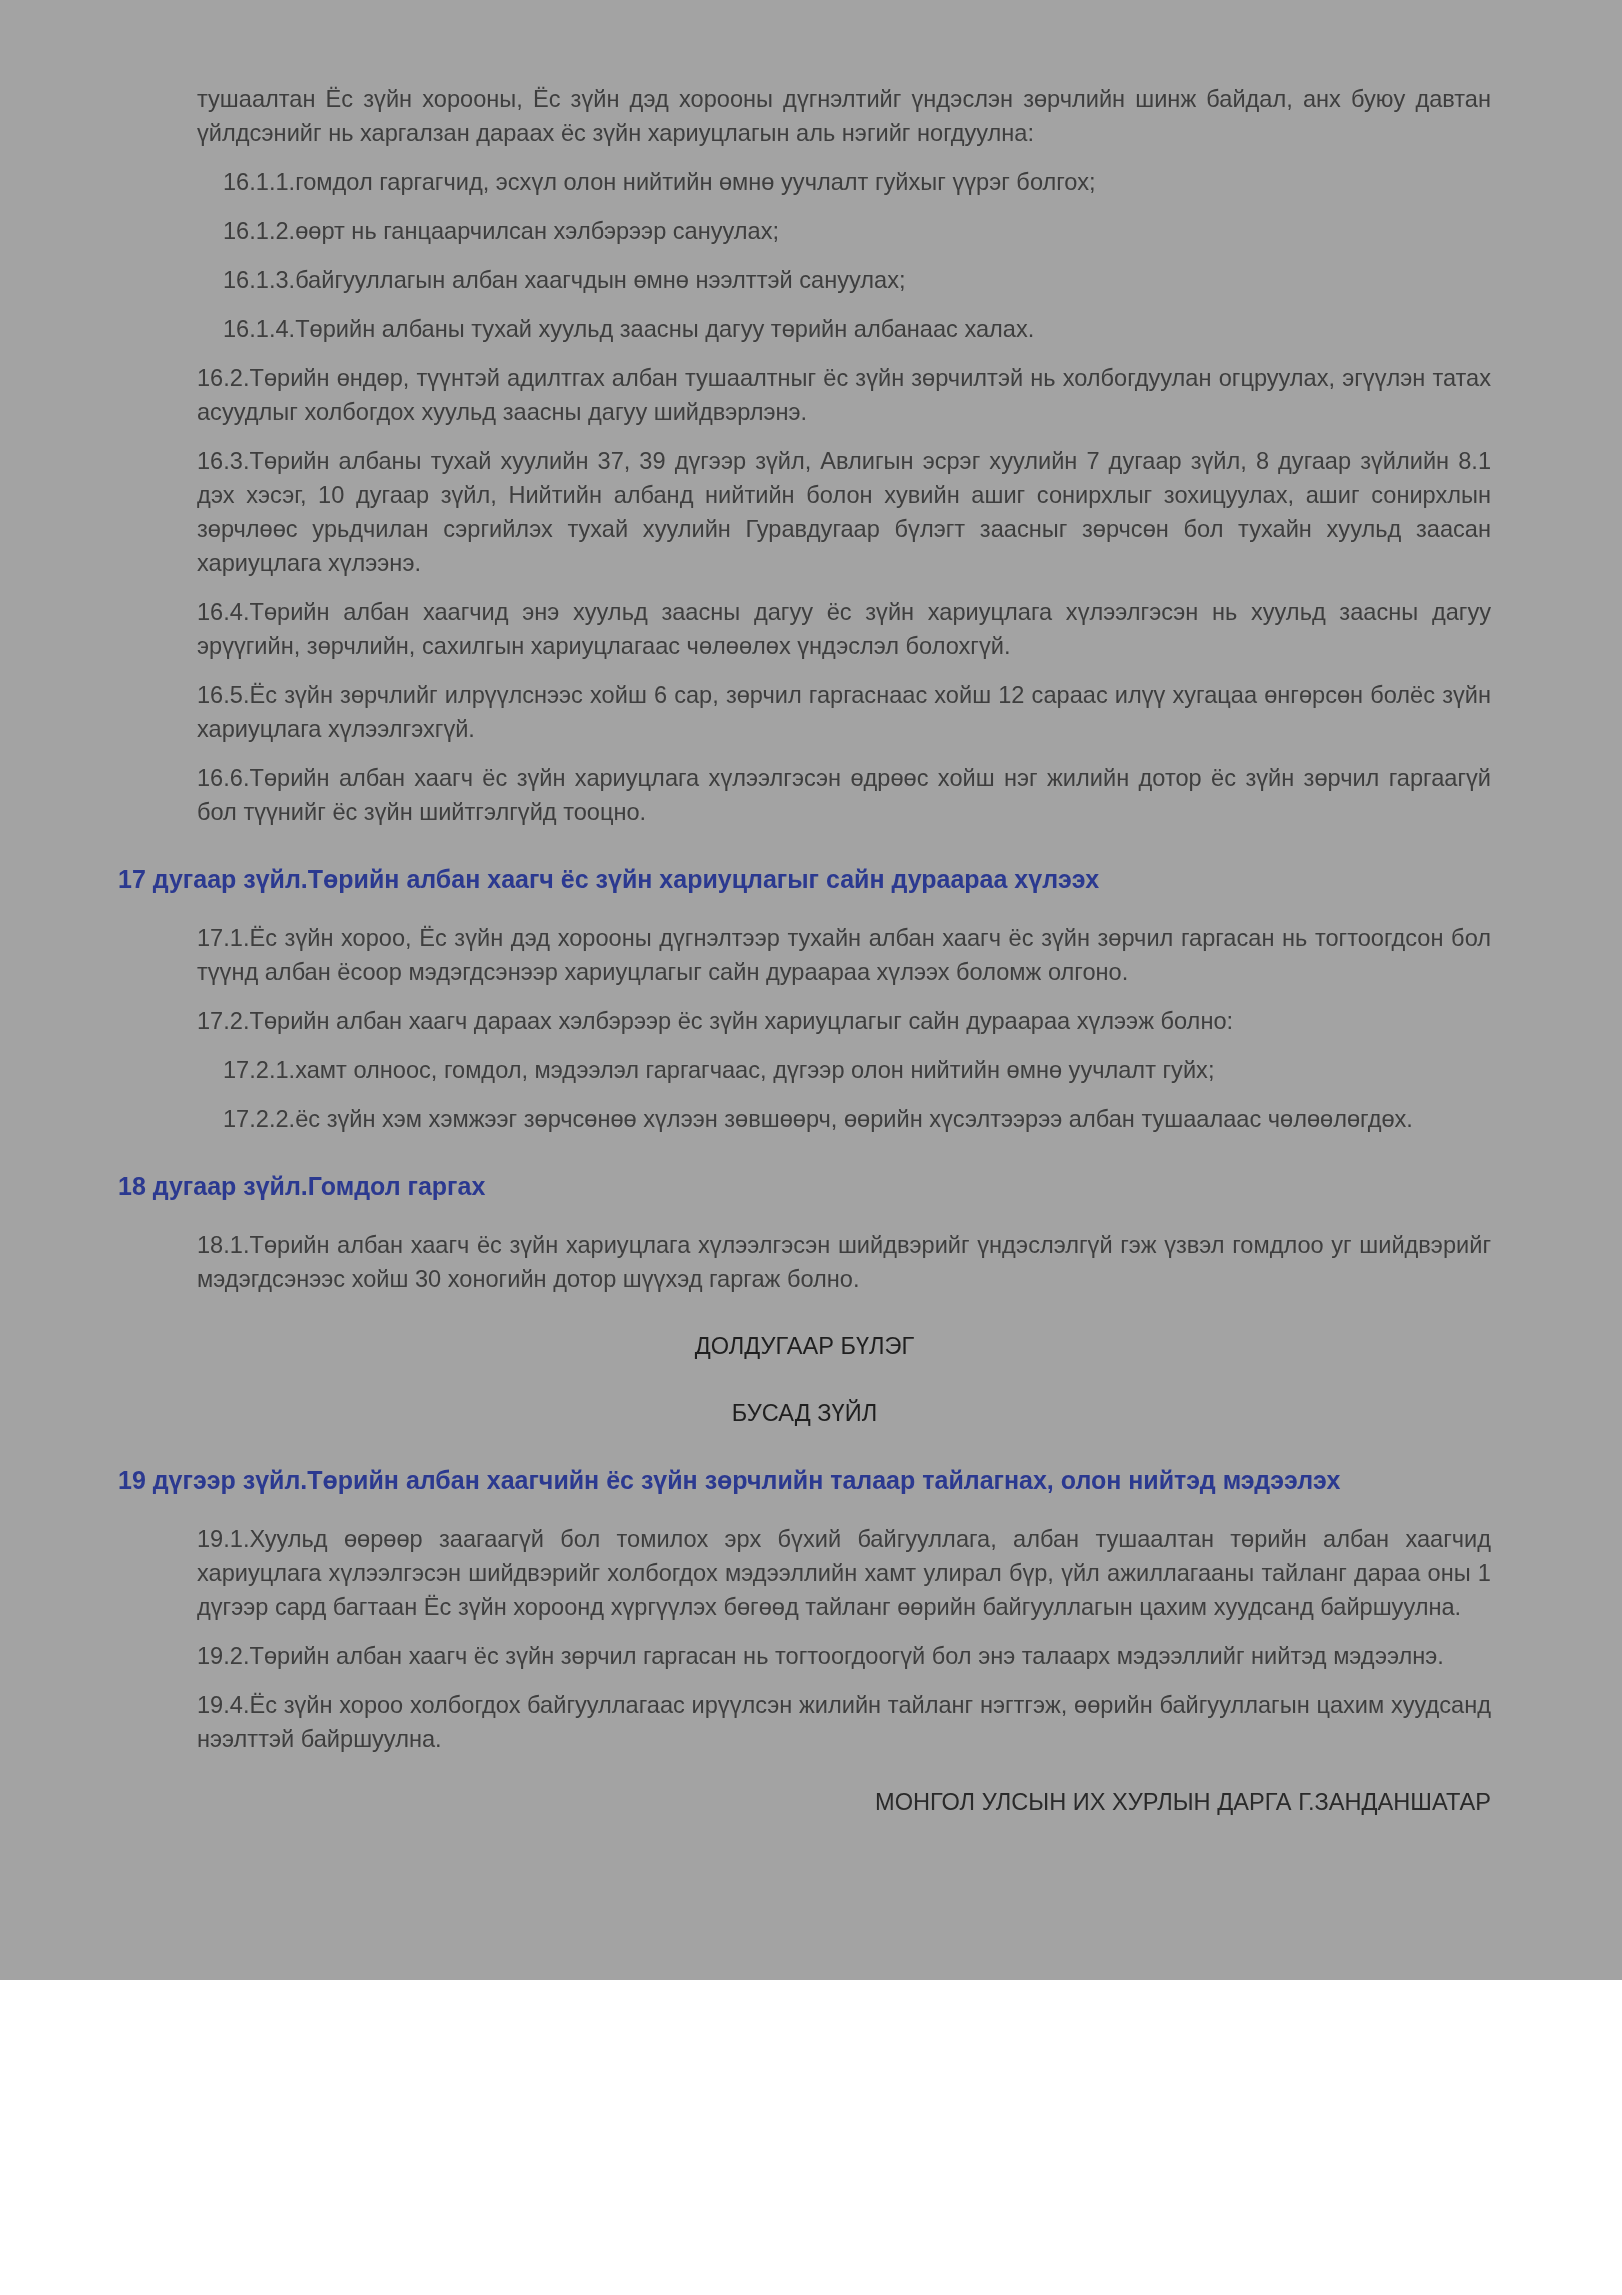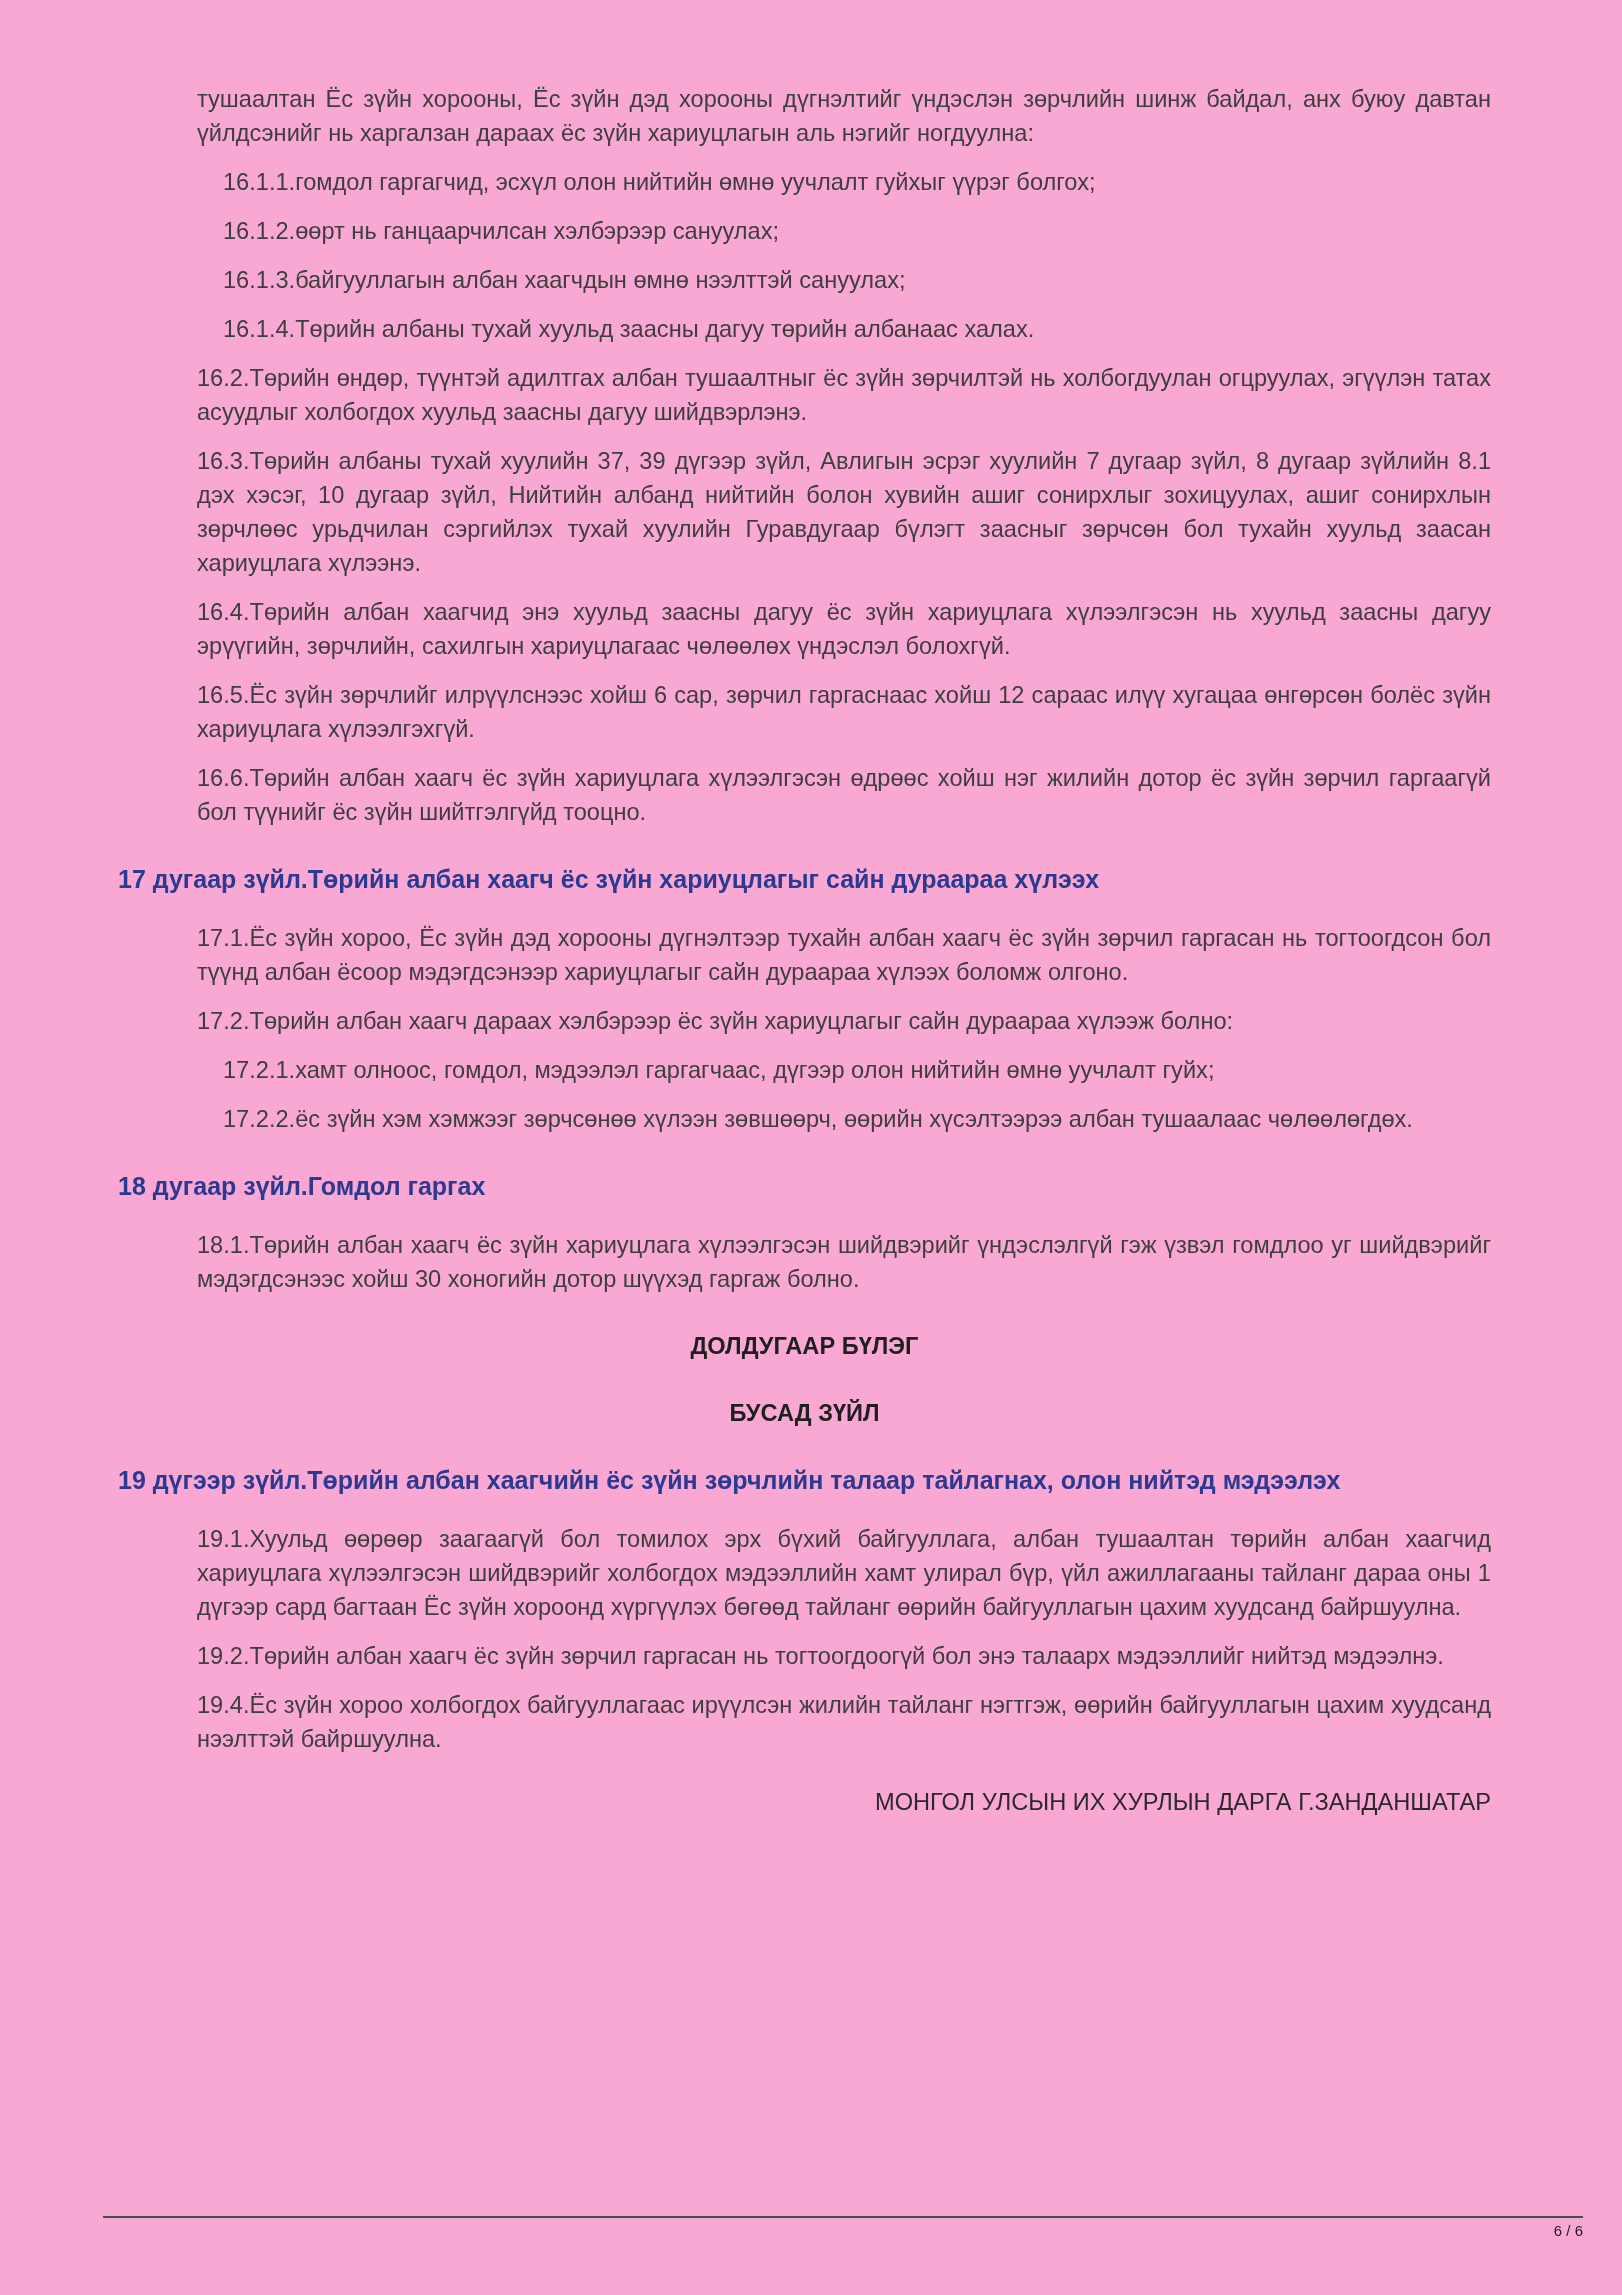--- a/index.html
+++ b/index.html
@@ -3,22 +3,22 @@
 <meta charset="utf-8">
 <style>
   html, body {
     margin: 0;
     padding: 0;
     background: #ffffff;
   }
   #page {
     position: relative;
     width: 1622px;
-    height: 2295px;
-    background: #f9a8d4;
+    height: 1980px;
+    background: #a3a3a3;
     font-family: "Liberation Sans", sans-serif;
     color: #3e3e3e;
     overflow: hidden;
   }
   #doc {
     position: absolute;
     left: 118px;
     right: 131px;
     top: 82px;
     font-size: 23.6px;
@@ -35,21 +35,21 @@
   }
   .article-heading {
     font-size: 25px;
     line-height: 34px;
     font-weight: bold;
     color: #2b3990;
     margin: 33px 0 25px 0;
     text-align: left;
   }
   .chapter-heading {
-    font-weight: bold;
+    font-weight: normal;
     color: #1f1f1f;
     text-align: center;
     margin: 33px 0 33px 0;
   }
   .signature {
     text-align: right;
     color: #2a2a2a;
     margin: 29.4px 0 0 0;
   }
   .footer-line {

